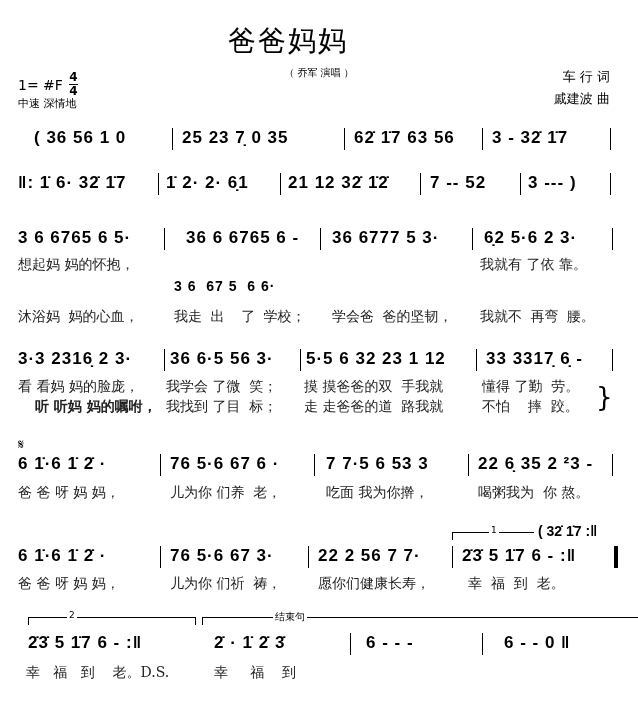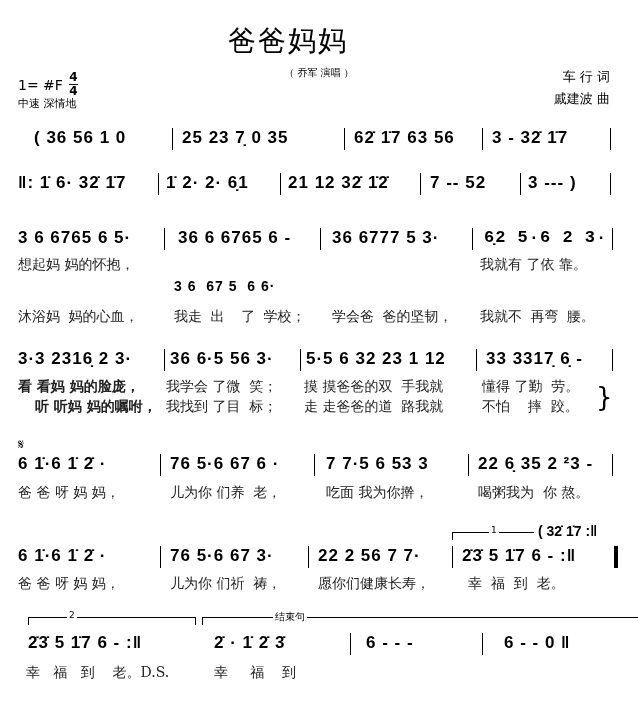--- a/index.html
+++ b/index.html
@@ -68,25 +68,25 @@
   <span class="bl" style="left:406px;"></span>
   <span class="seg" style="left:416px;">7 -- 52</span>
   <span class="bl" style="left:506px;"></span>
   <span class="seg" style="left:514px;">3 --- )</span>
   <span class="bl" style="left:596px;"></span>
 </div>
 
 <div class="row" style="top:228px;">
   <span class="seg" style="left:4px;">3 6 6765 6 5·</span>
   <span class="bl" style="left:150px;"></span>
-  <span class="seg" style="left:164px;">36 6 6765 6 -</span>
+  <span class="seg" style="left:172px;">36 6 6765 6 -</span>
   <span class="bl" style="left:306px;"></span>
   <span class="seg" style="left:318px;">36 6777 5 3·</span>
   <span class="bl" style="left:458px;"></span>
-  <span class="seg" style="left:470px;font-family:Liberation Mono, monospace;">6̣2 5·6 2 3·</span>
+  <span class="seg" style="left:470px;">6̣2 5·6 2 3·</span>
   <span class="bl" style="left:598px;"></span>
 </div>
 <div class="lyr" style="top:256px;">
   <span class="seg" style="left:4px;">想起妈 妈的怀抱，</span>
   <span class="seg" style="left:466px;">我就有 了依 靠。</span>
 </div>
 <div class="row" style="top:278px; font-size:14px;">
   <span class="seg" style="left:160px;">3 6  67 5  6 6·</span>
 </div>
 <div class="lyr" style="top:308px;font-family:Liberation Mono, monospace;">
@@ -100,21 +100,21 @@
   <span class="seg" style="left:4px;">3·3 2316̣ 2 3·</span>
   <span class="bl" style="left:150px;"></span>
   <span class="seg" style="left:156px;">36 6·5 56 3·</span>
   <span class="bl" style="left:286px;"></span>
   <span class="seg" style="left:292px;">5·5 6 32 23 1 12</span>
   <span class="bl" style="left:462px;"></span>
   <span class="seg" style="left:472px;">33 3317̣ 6̣ -</span>
   <span class="bl" style="left:598px;"></span>
 </div>
 <div class="lyr" style="top:378px;">
-  <span class="seg" style="left:4px;font-weight:bold;">看 看妈 妈的脸庞，</span>
+  <span class="seg" style="left:4px;">看 看妈 妈的脸庞，</span>
   <span class="seg" style="left:152px;">我学会 了微  笑；</span>
   <span class="seg" style="left:290px;">摸 摸爸爸的双  手我就</span>
   <span class="seg" style="left:468px;">懂得 了勤  劳。</span>
 </div>
 <div class="lyr" style="top:398px;">
   <span class="seg" style="left:21px;font-weight:bold;">听 听妈 妈的嘱咐，</span>
   <span class="seg" style="left:152px;">我找到 了目  标；</span>
   <span class="seg" style="left:290px;">走 走爸爸的道  路我就</span>
   <span class="seg" style="left:468px;">不怕    摔  跤。</span>
 </div>

